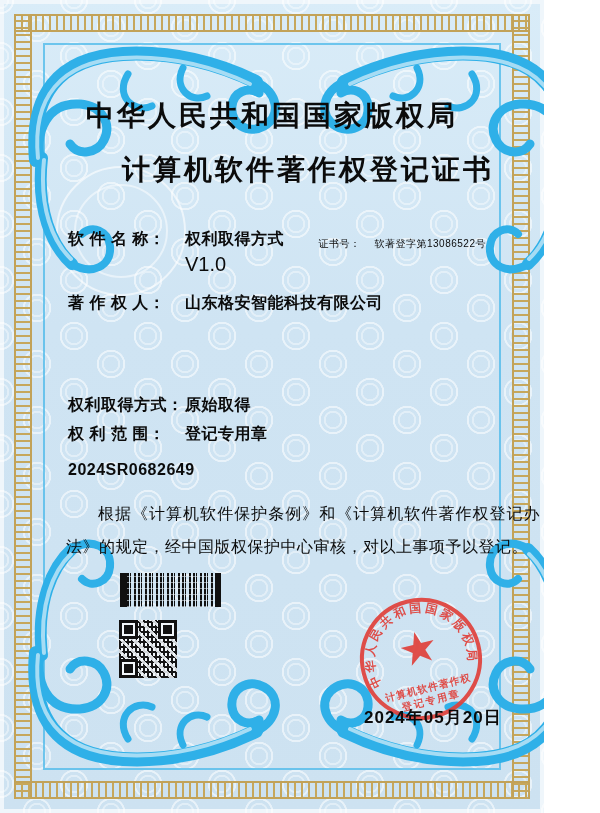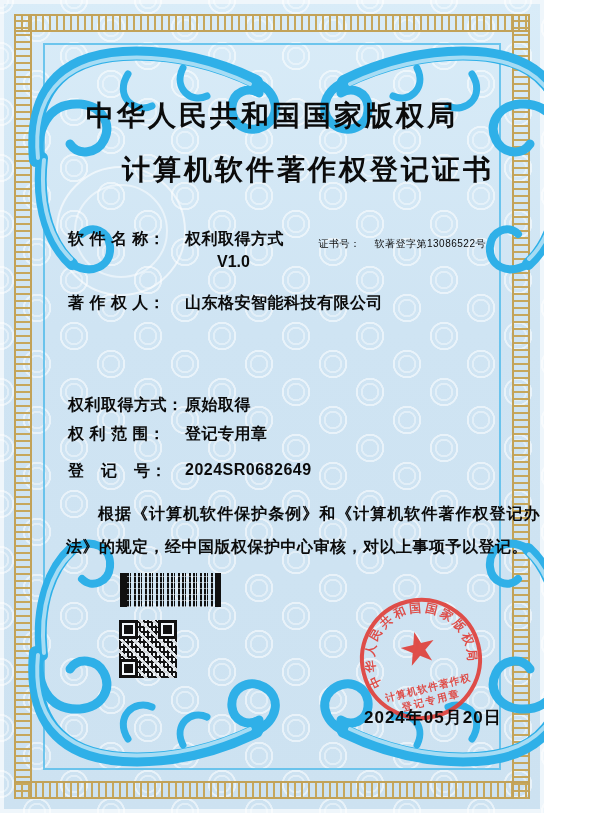--- a/index.html
+++ b/index.html
@@ -40,22 +40,22 @@
   
   .flourishes{position:absolute; inset:0; pointer-events:none;}
   
   .title{position:absolute; left:0; width:100%; text-align:center; font-weight:900;
          font-size:28px; letter-spacing:3px; font-family:"Liberation Serif", serif;}
   .title.t1{top:97px;} .title.t2{top:151px;padding-left:36px;}
   .certno{position:absolute; top:189px; right:58px; font-size:10px; font-weight:400; letter-spacing:.5px;margin-top:48px;}
   .certno .gap{display:inline-block; width:14px;}
   .row{position:absolute; left:68px; display:flex; font-weight:700; font-size:16px; letter-spacing:.5px; white-space:nowrap;}
   .row .lbl{display:inline-block; min-width:117px;}
-  .version{position:absolute; left:185px; font-weight:700; font-size:16px;margin-left:32px;}
-  .para{position:absolute; left:66px; top:497px; width:474px; font-weight:700; font-size:16px;
+  .version{position:absolute; left:185px; font-weight:400; font-size:20px;}
+  .para{position:absolute; left:66px; top:497px; width:474px; font-weight:400; font-size:16px;
         line-height:33px; text-indent:2em; letter-spacing:.5px; text-align:justify;}
   .date{position:absolute; left:364px; top:706px; font-size:17px; font-weight:800; letter-spacing:1px;}
   
   .barcode{
     position:absolute; left:120px; top:573px; width:88px; height:34px;
     border-left:7px solid #101010; border-right:6px solid #101010;
     background-image:
       repeating-linear-gradient(0deg, rgba(230,240,248,.55) 0 1px, rgba(0,0,0,0) 1px 6px),
       repeating-linear-gradient(90deg,#101010 0 2px, rgba(0,0,0,0) 2px 3px, #101010 3px 4px, rgba(0,0,0,0) 4px 7px, #101010 7px 9px, rgba(0,0,0,0) 9px 11px);
   }
@@ -142,21 +142,20 @@
     <span class="lbl">著 作 权 人：</span>
     <span>山东格安智能科技有限公司</span>
   </div>
 
   <div class="row" style="top:424px">
     <span class="lbl">权 利 范 围：</span>
     <span>登记专用章</span>
   </div>
 
   <div class="row" style="top:461px">
-    <span class="lbl">登　记　号：</span>
     <span>2024SR0682649</span>
   </div>
 
   <div class="para">根据《计算机软件保护条例》和《计算机软件著作权登记办法》的规定，经中国版权保护中心审核，对以上事项予以登记。</div>
 
   <div class="barcode"></div>
   <div class="qr">
     <div class="finder tl"></div>
     <div class="finder tr"></div>
     <div class="finder bl"></div>

